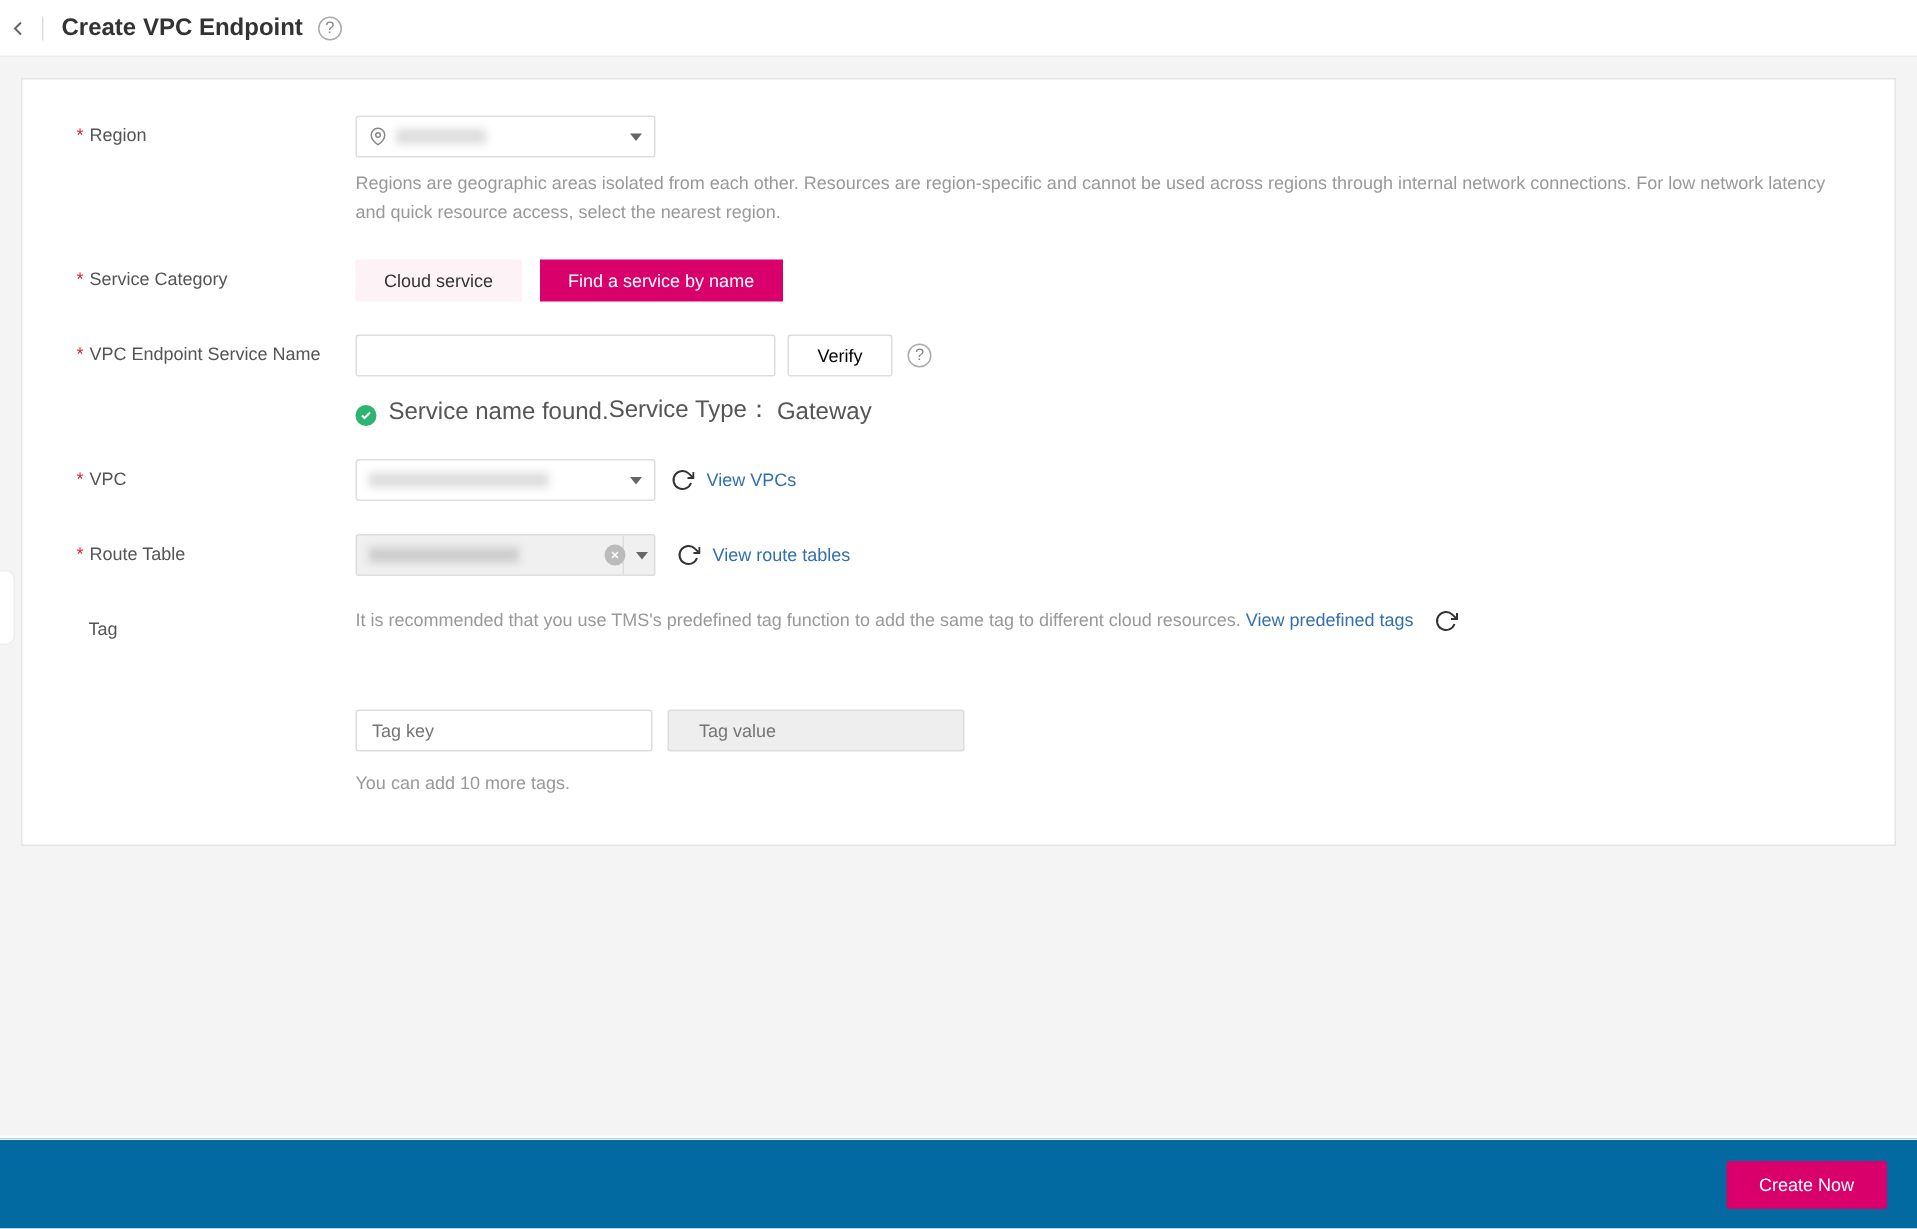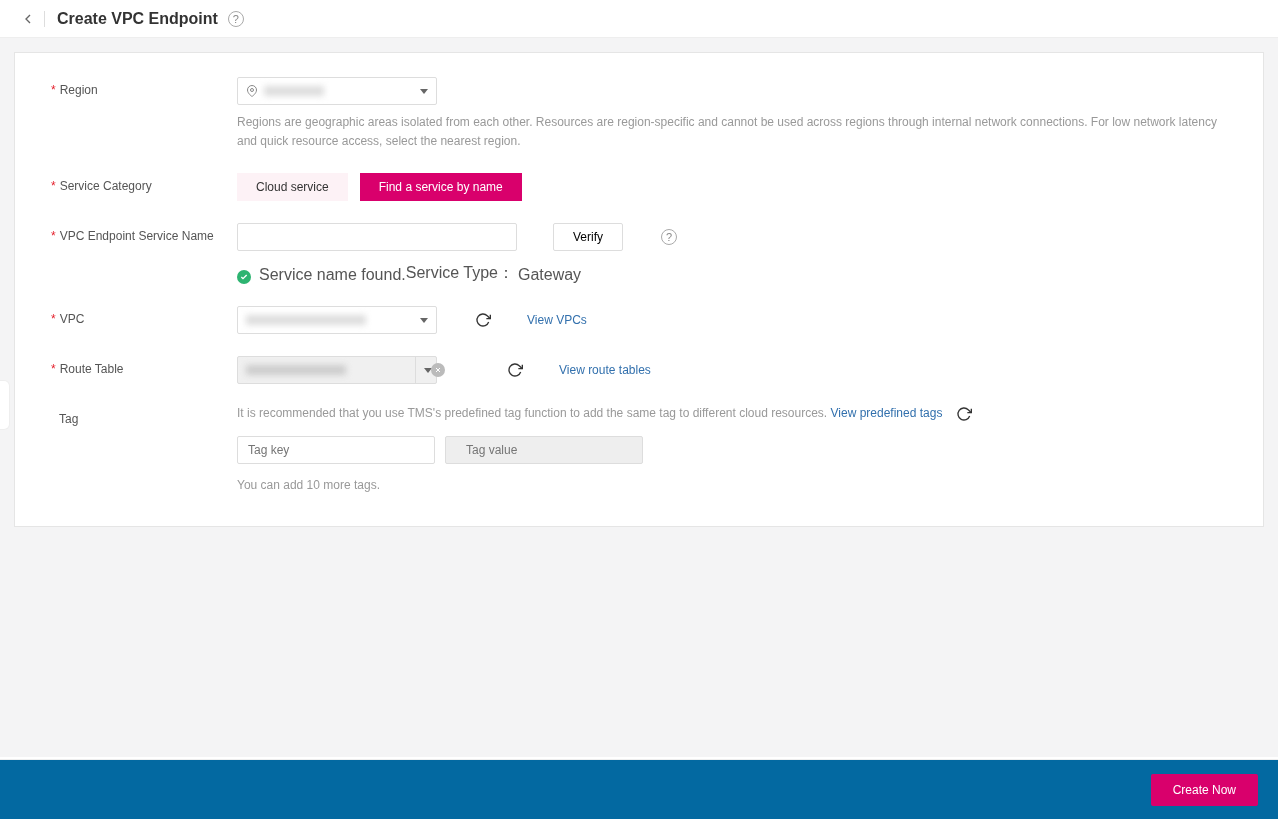--- a/index.html
+++ b/index.html
@@ -1,46 +1,46 @@
 <!DOCTYPE html>
 <html><head>
 <meta charset="utf-8">
 <style>
 * { box-sizing: border-box; margin: 0; padding: 0; }
 body { font-family: Arial, Helvetica, sans-serif; font-size: 12px; color: #333; background: #fff; width: 1278px; height: 819px; overflow: hidden; position: relative; }
-.header { height: 38px; display: flex; align-items: center; padding: 0 20px; border-bottom: 1px solid #eee; background: #fff; }
+.header { height: 38px; display: flex; align-items: center; padding: 0 4px; border-bottom: 1px solid #eee; background: #fff; }
 .back-icon { width: 16px; height: 16px; color: #666; cursor: pointer; margin-right: 8px; }
 .header-sep { width: 1px; height: 16px; background: #ddd; margin-right: 12px; }
 .page-title { font-size: 16px; font-weight: bold; color: #333; }
 .help-icon { width: 16px; height: 16px; border: 1px solid #aaa; border-radius: 50%; display: flex; align-items: center; justify-content: center; color: #888; margin-left: 10px; font-size: 11px; cursor: pointer; }
 .content-area { background: #f4f4f5; padding: 14px; height: 719px; }
 .panel { background: #fff; border: 1px solid #e5e5e5; padding: 24px 36px; min-height: 440px; }
 .form-row { display: flex; margin-bottom: 22px; }
 .label-col { width: 186px; padding-top: 6px; font-size: 12px; color: #555; display: flex; }
 .required { color: #e41f2b; margin-right: 4px; }
 .value-col { flex: 1; }
 .select { width: 200px; height: 28px; border: 1px solid #ddd; border-radius: 2px; display: flex; align-items: center; padding: 0 8px; cursor: pointer; justify-content: space-between; background: #fff; }
 .select.grey { background: #f0f0f0; }
 .caret { width: 0; height: 0; border-left: 4px solid transparent; border-right: 4px solid transparent; border-top: 5px solid #666; }
 .hint { font-size: 12px; color: #999; margin-top: 8px; line-height: 1.6; max-width: 990px; }
 .seg-group { display: flex; gap: 12px; }
 .seg { height: 28px; padding: 0 18px; display: flex; align-items: center; font-size: 12px; cursor: pointer; border: 1px solid transparent; }
 .seg.light { background: #fdf2f6; color: #333; }
 .seg.active { background: #d9006c; color: #fff; }
 .text-input { width: 280px; height: 28px; border: 1px solid #ddd; border-radius: 2px; padding: 0 8px; font-size: 12px; outline: none; }
 .verify-btn { height: 28px; width: 70px; border: 1px solid #ddd; background: #fff; border-radius: 2px; font-size: 12px; cursor: pointer; margin-left: 8px; }
-.inline-row { display: flex; align-items: center; gap: 28px; }
+.inline-row { display: flex; align-items: center; }
 .status-row { display: flex; align-items: flex-end; margin-top: 12px; font-size: 16px; color: #555; }
 .check-icon { width: 14px; height: 14px; border-radius: 50%; background: #2db471; display: flex; align-items: center; justify-content: center; margin-right: 8px; }
 .check-icon svg { width: 8px; height: 8px; color: #fff; }
 .refresh-icon { width: 16px; height: 16px; margin: 0 8px 0 10px; cursor: pointer; color: #333; }
 .link { color: #3270ad; font-size: 12px; cursor: pointer; }
 .select-clear { width: 14px; height: 14px; border-radius: 50%; background: #bbb; display: flex; align-items: center; justify-content: center; cursor: pointer; margin-right: 6px; }
 .select-clear svg { width: 8px; height: 8px; color: #fff; }
-.tag-input { width: 200px; height: 28px; border: 1px solid #ddd; border-radius: 2px; padding: 0 10px; font-size: 12px; outline: none; }
+.tag-input { width: 200px; height: 28px; border: 1px solid #ddd; border-radius: 2px; padding: 0 10px; font-size: 12px; outline: none; margin-top: 37px; }
 .tag-input.disabled { background: #eee; color: #999; }
 .footer { position: absolute; bottom: 0; left: 0; right: 0; height: 60px; background: #0369a1; border-top: 1px solid #eee; display: flex; align-items: center; justify-content: flex-end; padding: 0 20px; }
 .primary-btn { background: #d9006c; color: #fff; border: none; height: 32px; padding: 0 22px; font-size: 12px; cursor: pointer; border-radius: 2px; }
 .pin-icon { width: 12px; height: 14px; color: #888; }
 .blur { filter: blur(3px); color:#ccc; }
 .expand-handle { position: absolute; left: 0; top: 380px; width: 10px; height: 50px; background: #fff; border: 1px solid #eee; border-left: none; border-radius: 0 6px 6px 0; cursor: pointer; }
 </style>
 </head>
 <body>
 

